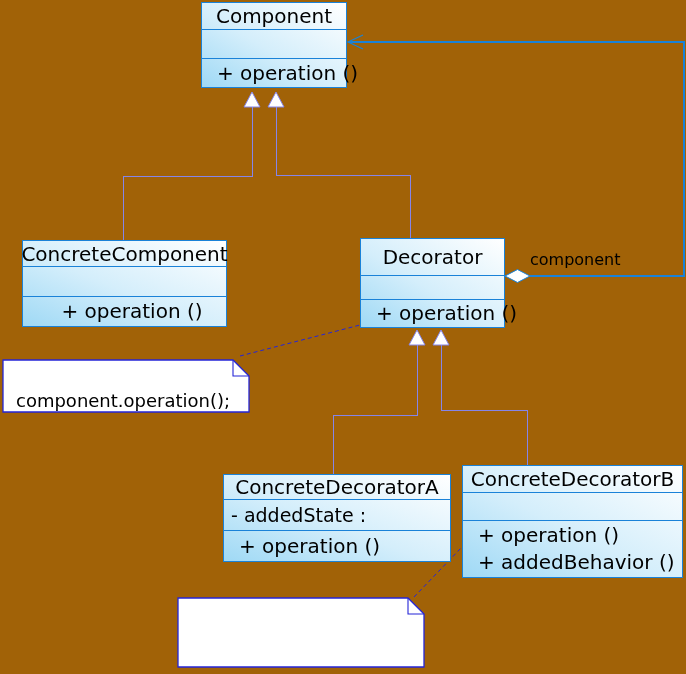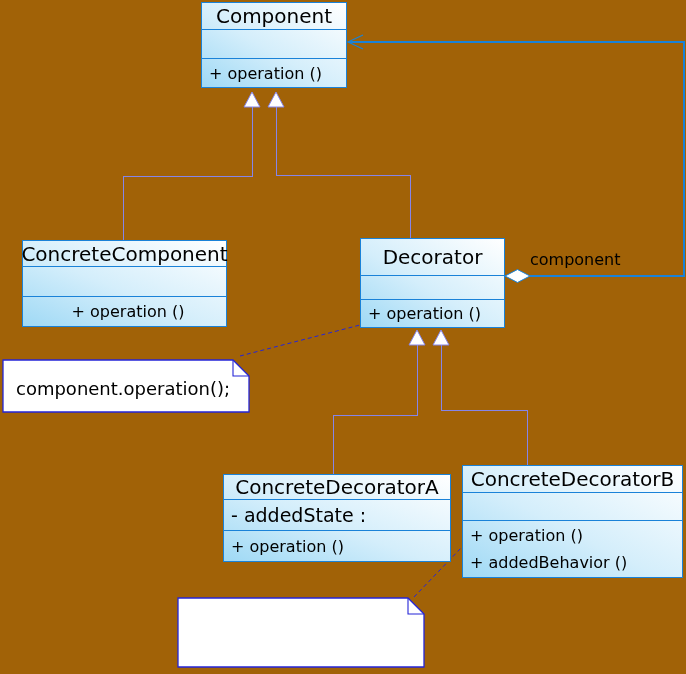--- a/index.html
+++ b/index.html
@@ -29,21 +29,21 @@
     display: flex; align-items: center; justify-content: center;
     font-size: 20px; white-space: nowrap; overflow: visible;
   }
   .uml-attrs {
     border-bottom: 1px solid #1a82d8;
     display: flex; align-items: center;
     font-size: 19px; padding-left: 7px; white-space: nowrap;
   }
   .uml-methods {
     flex: 1; display: flex; flex-direction: column; justify-content: center;
-    font-size: 16px; padding-left: 7px; white-space: nowrap;
+    font-size: 20px; padding-left: 15px; white-space: nowrap;
   }
   .method-row { line-height: 27px; }
   .note-text {
     position: absolute; z-index: 3;
     display: flex; flex-direction: column; justify-content: center;
     font-size: 18px; padding-left: 13px; line-height: 27px; white-space: nowrap;
   }
   .assoc-label {
     position: absolute; z-index: 3; font-size: 16px; white-space: nowrap;
   }
@@ -128,20 +128,20 @@
 
   <div class="uml-class" style="left:462px; top:465px; width:221px; height:113px;">
     <div class="uml-title" style="height:27px;">ConcreteDecoratorB</div>
     <div class="uml-attrs" style="height:28px;"></div>
     <div class="uml-methods">
       <div class="method-row">+ operation ()</div>
       <div class="method-row">+ addedBehavior ()</div>
     </div>
   </div>
 
-  <div class="note-text" style="left:3px; top:360px; width:246px; height:56px;">
+  <div class="note-text" style="left:3px; top:372px; width:246px; height:56px;">
     <div>component.operation();</div>
   </div>
 
 
   <span class="assoc-label" style="left:530px; top:250px;">component</span>
 
 </div>
 
 </body></html>

